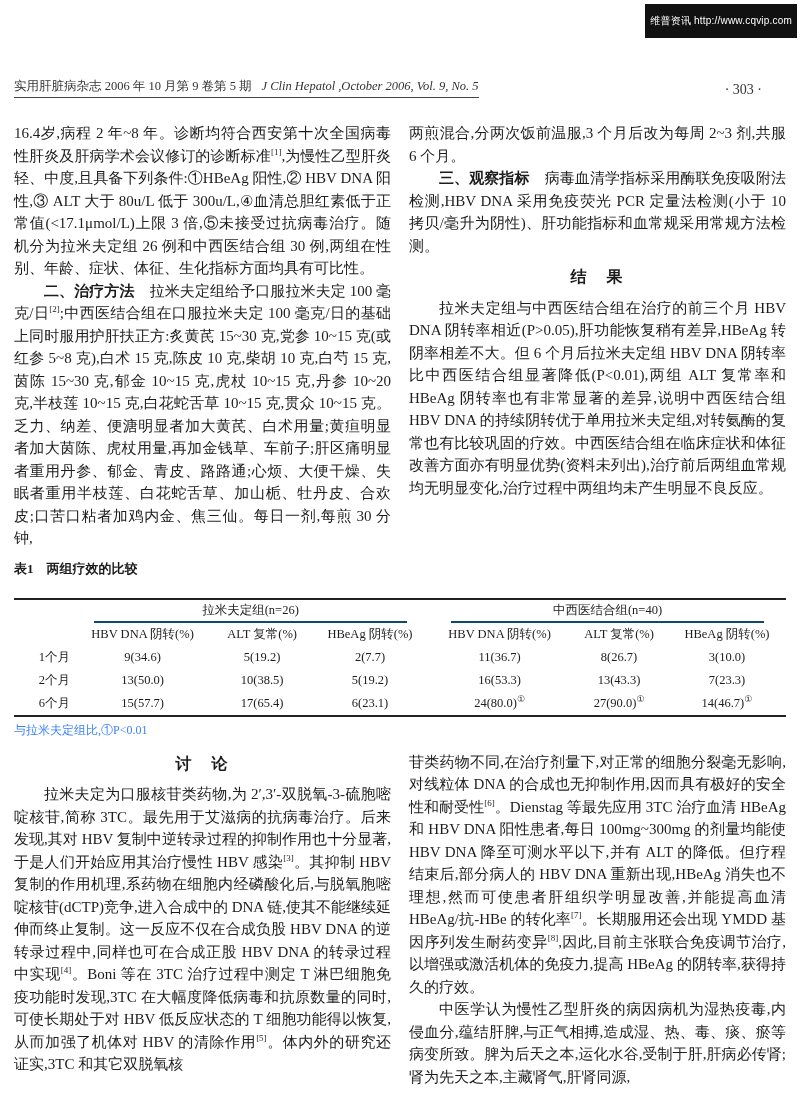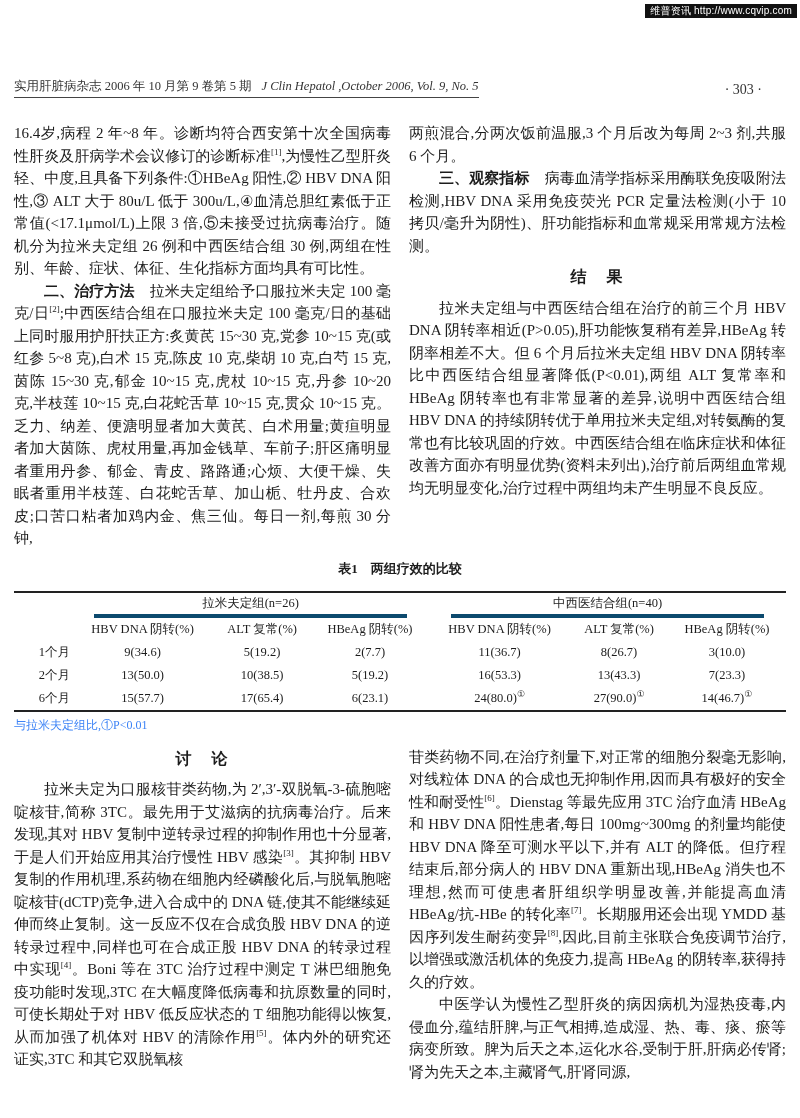--- a/index.html
+++ b/index.html
@@ -16,21 +16,21 @@
   }
   .vip-badge {
     position: absolute;
     top: 4px;
     right: 3px;
     background: #111;
     color: #fff;
     font-family: "Liberation Sans", "DejaVu Sans", sans-serif;
     font-size: 10px;
     line-height: 14px;
-    padding: 0 5px;
+    padding: 10px 5px;
     letter-spacing: 0.2px;
   }
   .page-header {
     margin: 78px 14px 0 14px;
     display: flex;
     justify-content: space-between;
     align-items: flex-end;
     font-size: 12.5px;
     gap: 20px;
   }
@@ -62,44 +62,44 @@
     text-align: center;
     font-size: 16px;
     font-weight: bold;
     margin: 9px 0 8px 0;
     letter-spacing: 2px;
   }
   .discussion .sec-heading { margin-top: 2px; }
   
   .table-block { margin: 10px 14px 0 14px; }
   .table-title {
-    text-align: center;
+    text-align: left;
     font-weight: bold;
     font-size: 13px;
-    margin-bottom: 13px;
+    margin-bottom: 20px;
   }
   table.t1 {
     width: 100%;
     border-collapse: collapse;
     font-size: 12.5px;
     border-top: 2px solid #222;
     border-bottom: 2px solid #222;
   }
   table.t1 th, table.t1 td {
     font-weight: normal;
     text-align: center;
     padding: 3px 2px;
     white-space: nowrap;
   }
   table.t1 th.grp { padding: 2px 0 0 0; }
   table.t1 th.grp .grp-inner {
     display: block;
     margin: 0 22px;
     padding-bottom: 2px;
-    border-bottom: 4px solid #0c4a6e;
+    border-bottom: 2px solid #0c4a6e;
   }
   table.t1 .stub { width: 58px; text-align: left; padding-left: 4px; }
   table.t1 td.stub { white-space: nowrap; text-align: right; }
   .table-footnote {
     font-size: 12px;
     margin-top: 5px;
     color: #3b82f6;
   }
   .discussion { margin-top: 12px; }
 </style>

